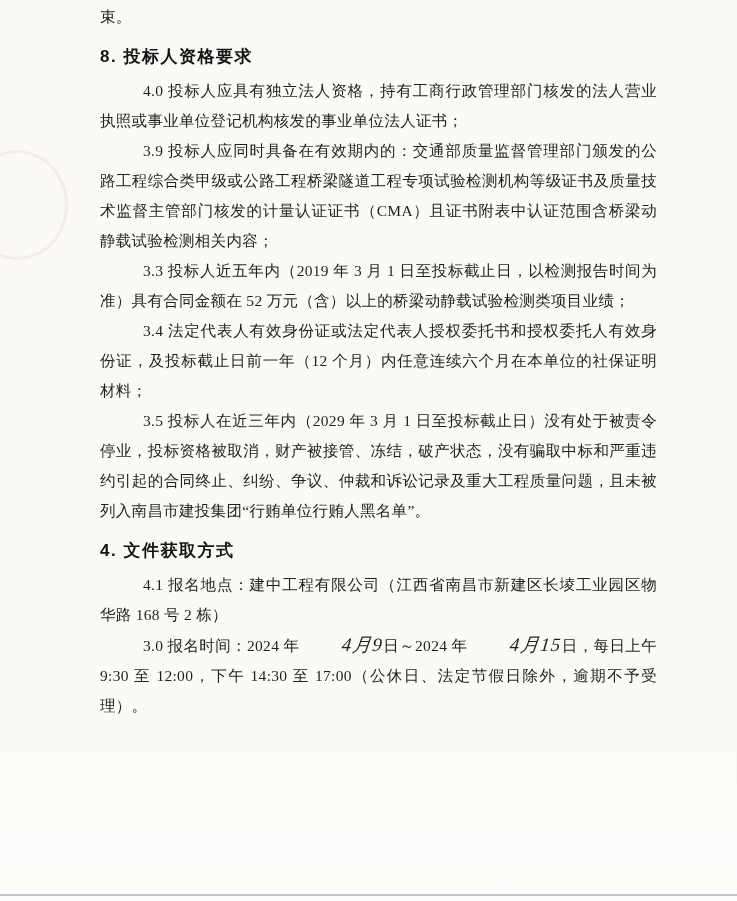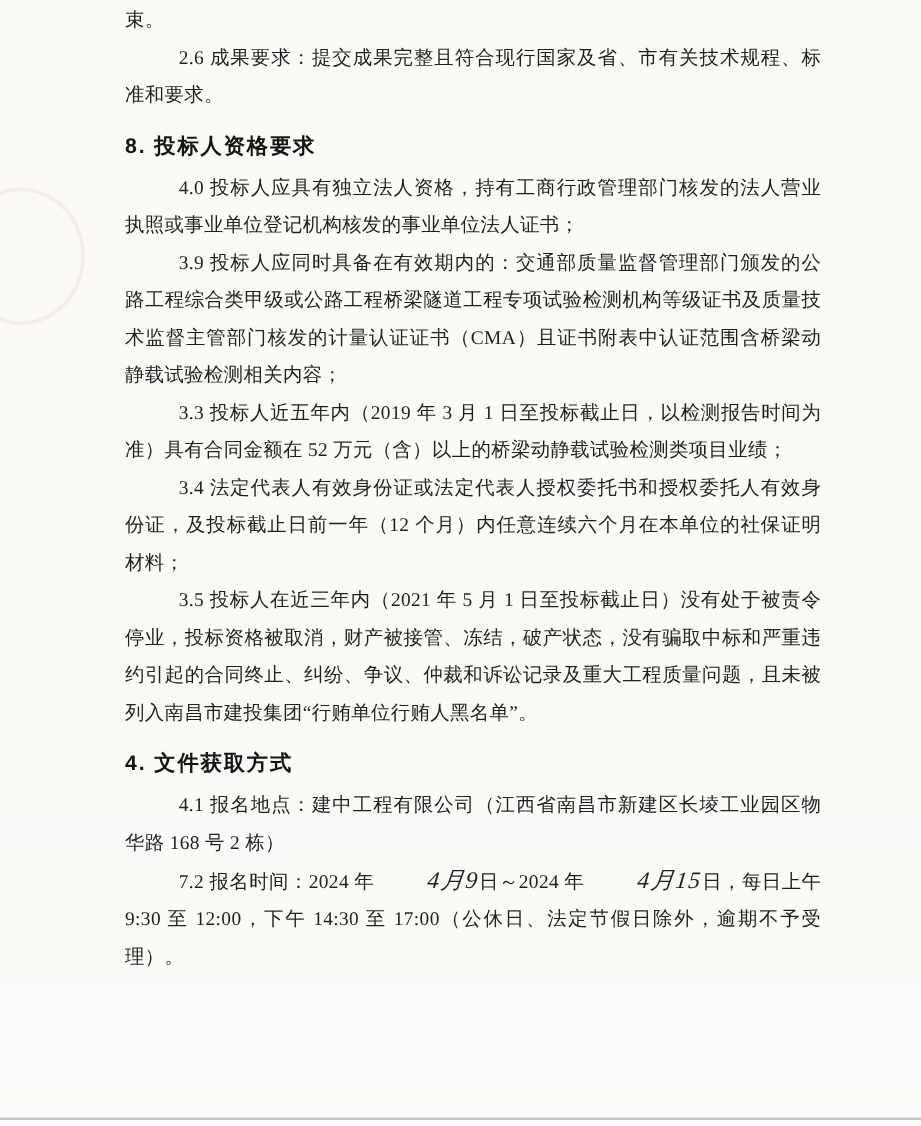--- a/index.html
+++ b/index.html
@@ -62,41 +62,40 @@
 <body>
 
 <div class="page">
 
   <div class="seal-ghost"></div>
 
   <div class="content">
 
     <p class="body noindent">束。</p>
 
-    <p class="body">2.6 成果要求：提交成果完整且符合现行国家及省、市有关技术规程、标准和要求。</p>
 
     <h2 class="sec">8. 投标人资格要求</h2>
 
     <p class="body">4.0 投标人应具有独立法人资格，持有工商行政管理部门核发的法人营业执照或事业单位登记机构核发的事业单位法人证书；</p>
 
     <p class="body">3.9 投标人应同时具备在有效期内的：交通部质量监督管理部门颁发的公路工程综合类甲级或公路工程桥梁隧道工程专项试验检测机构等级证书及质量技术监督主管部门核发的计量认证证书（CMA）且证书附表中认证范围含桥梁动静载试验检测相关内容；</p>
 
     <p class="body">3.3 投标人近五年内（2019 年 3 月 1 日至投标截止日，以检测报告时间为准）具有合同金额在 52 万元（含）以上的桥梁动静载试验检测类项目业绩；</p>
 
     <p class="body">3.4 法定代表人有效身份证或法定代表人授权委托书和授权委托人有效身份证，及投标截止日前一年（12 个月）内任意连续六个月在本单位的社保证明材料；</p>
 
-    <p class="body">3.5 投标人在近三年内（2021 年 5 月 1 日至投标截止日）没有处于被责令停业，投标资格被取消，财产被接管、冻结，破产状态，没有骗取中标和严重违约引起的合同终止、纠纷、争议、仲裁和诉讼记录及重大工程质量问题，且未被列入南昌市建投集团“行贿单位行贿人黑名单”。</p>
+    <p class="body">3.5 投标人在近三年内（2029 年 3 月 1 日至投标截止日）没有处于被责令停业，投标资格被取消，财产被接管、冻结，破产状态，没有骗取中标和严重违约引起的合同终止、纠纷、争议、仲裁和诉讼记录及重大工程质量问题，且未被列入南昌市建投集团“行贿单位行贿人黑名单”。</p>
 
 
     <h2 class="sec">4. 文件获取方式</h2>
 
     <p class="body">4.1 报名地点：建中工程有限公司（江西省南昌市新建区长堎工业园区物华路 168 号 2 栋）</p>
 
     <p class="body">
-      <span>7.2 报名时间：2024 年</span><span class="hw">4月9</span><span>日～2024 年</span><span class="hw">4月15</span><span>日，每日上午 9:30 至 12:00，下午 14:30 至 17:00（公休日、法定节假日除外，逾期不予受理）。</span>
+      <span>3.0 报名时间：2024 年</span><span class="hw">4月9</span><span>日～2024 年</span><span class="hw">4月15</span><span>日，每日上午 9:30 至 12:00，下午 14:30 至 17:00（公休日、法定节假日除外，逾期不予受理）。</span>
     </p>
 
 
 
   </div>
 
   <div class="scan-edge"></div>
 
 </div>
 

